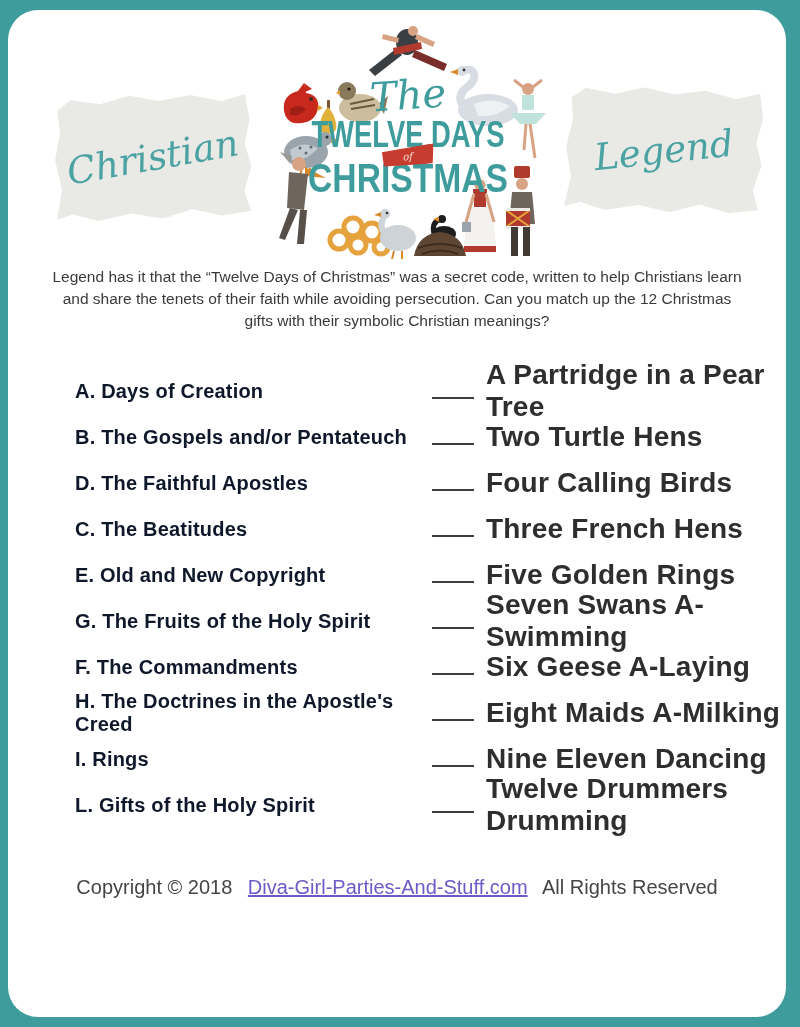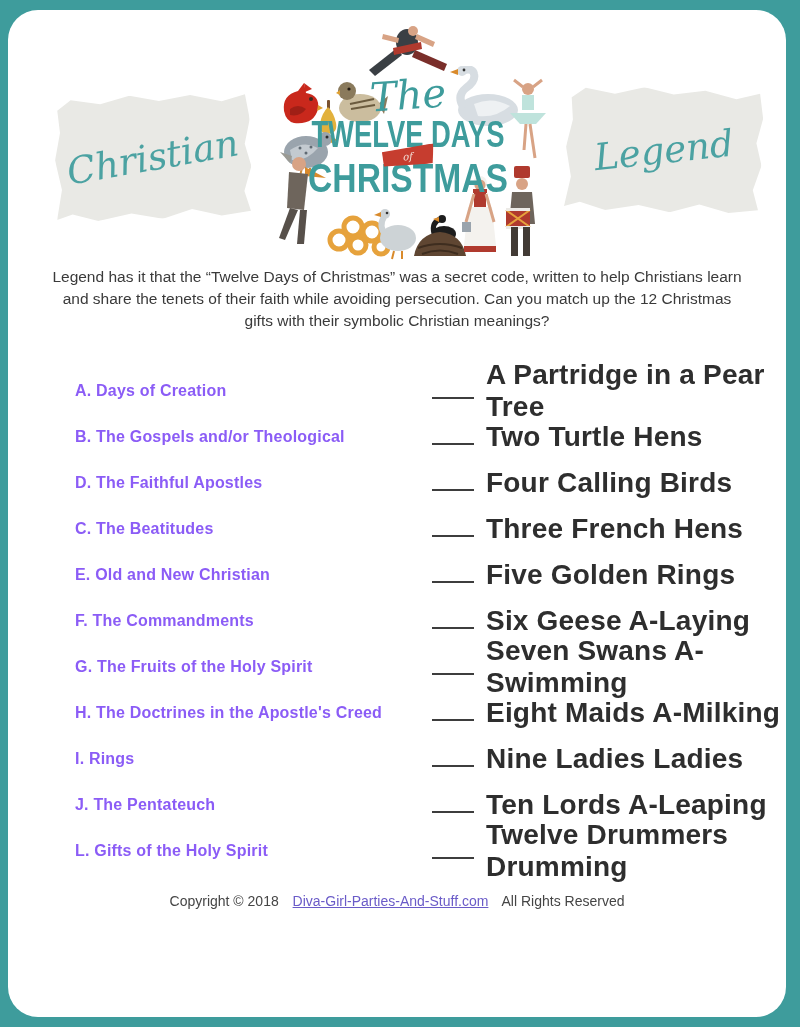--- a/index.html
+++ b/index.html
@@ -51,31 +51,31 @@
   .fig{position:absolute;z-index:1;}
   
   .intro{
     width:700px;margin:6px auto 4px auto;text-align:center;
     font-size:15.5px;line-height:22px;color:#3a3a3a;
   }
   
   .match-list{margin:36px 0 0 67px;}
   .row{height:46px;display:flex;align-items:center;}
   .meaning{
-    width:357px;font-weight:bold;font-size:16px;color:#8b5cf6;
+    width:357px;font-weight:bold;font-size:20px;color:#0f172a;
     letter-spacing:0.2px;flex-shrink:0;
   }
   .blank{
     display:inline-block;width:42px;height:14px;
     border-bottom:2px solid #3d3d3d;margin-right:12px;flex-shrink:0;
   }
   .gift{font-weight:bold;font-size:28px;color:#2e2e2e;letter-spacing:0.2px;}
   
   .footer{
-    margin-top:19px;text-align:center;font-size:14px;color:#454545;
+    margin-top:48px;text-align:center;font-size:20px;color:#454545;
   }
   .footer a{color:#6A5BC8;text-decoration:underline;margin:0 10px;}
 </style>
 </head>
 <body>
 
 <div class="page">
 
   <div class="header">
 
@@ -205,63 +205,58 @@
 
   <div class="intro">Legend has it that the “Twelve Days of Christmas” was a secret code, written to help Christians learn and share the tenets of their faith while avoiding persecution. Can you match up the 12 Christmas gifts with their symbolic Christian meanings?</div>
 
   <div class="match-list">
     <div class="row">
       <span class="meaning">A. Days of Creation</span>
       <span class="blank"></span>
       <span class="gift">A Partridge in a Pear Tree</span>
     </div>
     <div class="row">
-      <span class="meaning">B. The Gospels and/or Theological</span>
+      <span class="meaning">B. The Gospels and/or Pentateuch</span>
       <span class="blank"></span>
       <span class="gift">Two Turtle Hens</span>
     </div>
     <div class="row">
       <span class="meaning">D. The Faithful Apostles</span>
       <span class="blank"></span>
       <span class="gift">Four Calling Birds</span>
     </div>
     <div class="row">
       <span class="meaning">C. The Beatitudes</span>
       <span class="blank"></span>
       <span class="gift">Three French Hens</span>
     </div>
     <div class="row">
-      <span class="meaning">E. Old and New Christian</span>
+      <span class="meaning">E. Old and New Copyright</span>
       <span class="blank"></span>
       <span class="gift">Five Golden Rings</span>
     </div>
     <div class="row">
+      <span class="meaning">G. The Fruits of the Holy Spirit</span>
+      <span class="blank"></span>
+      <span class="gift">Seven Swans A-Swimming</span>
+    </div>
+    <div class="row">
       <span class="meaning">F. The Commandments</span>
       <span class="blank"></span>
       <span class="gift">Six Geese A-Laying</span>
     </div>
     <div class="row">
-      <span class="meaning">G. The Fruits of the Holy Spirit</span>
-      <span class="blank"></span>
-      <span class="gift">Seven Swans A-Swimming</span>
-    </div>
-    <div class="row">
       <span class="meaning">H. The Doctrines in the Apostle's Creed</span>
       <span class="blank"></span>
       <span class="gift">Eight Maids A-Milking</span>
     </div>
     <div class="row">
       <span class="meaning">I. Rings</span>
       <span class="blank"></span>
-      <span class="gift">Nine Ladies Ladies</span>
-    </div>
-    <div class="row">
-      <span class="meaning">J. The Pentateuch</span>
-      <span class="blank"></span>
-      <span class="gift">Ten Lords A-Leaping</span>
+      <span class="gift">Nine Eleven Dancing</span>
     </div>
     <div class="row">
       <span class="meaning">L. Gifts of the Holy Spirit</span>
       <span class="blank"></span>
       <span class="gift">Twelve Drummers Drumming</span>
     </div>
   </div>
 
   <div class="footer">
     <span>Copyright © 2018</span>

